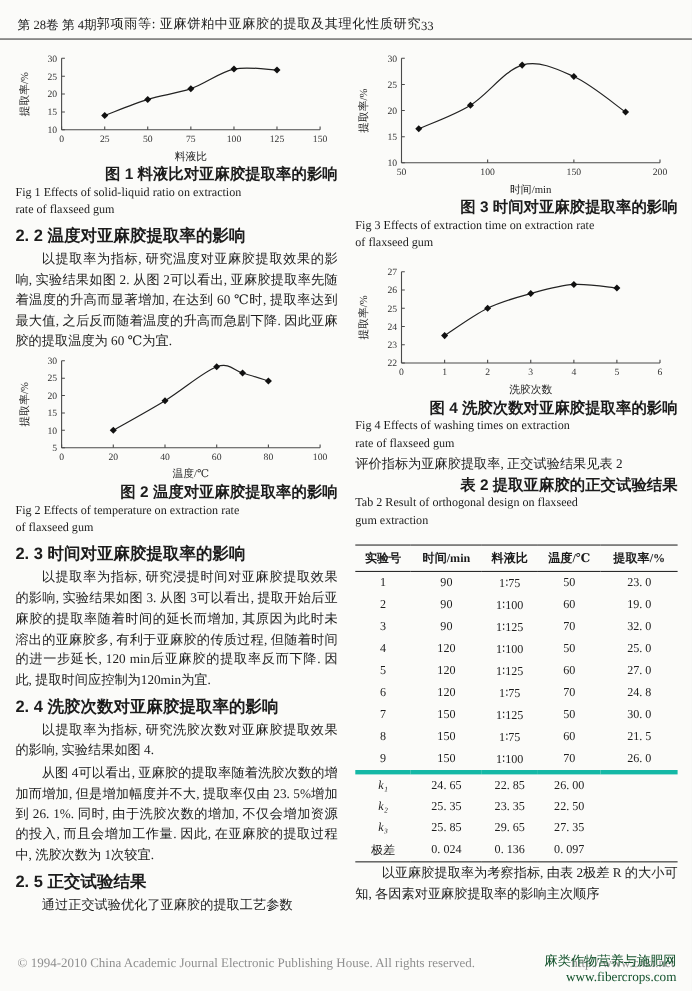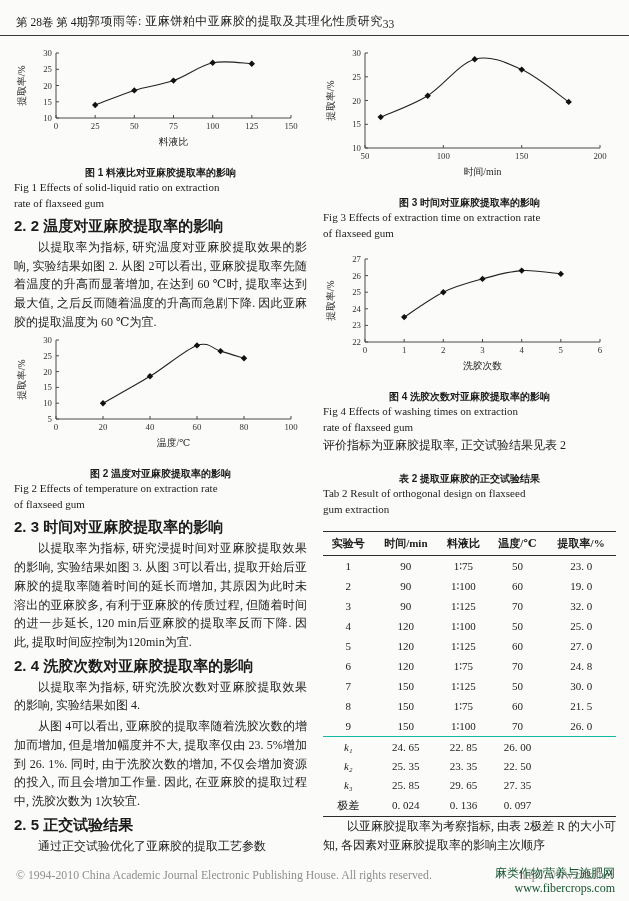--- a/index.html
+++ b/index.html
@@ -12,37 +12,37 @@
     display:flex;justify-content:flex-start;align-items:flex-end;
     padding:13px 16px 5px;border-bottom:1.5px solid #3a3a3a;
     font-size:11.5px;
   }
   .header .mid{font-size:12px;letter-spacing:.5px;}
   .cols{display:flex;gap:16px;padding:8px 14px 0;}
   .col{width:293px;flex:0 0 293px;}
   h3.sec{font-size:15px;font-weight:bold;margin:5px 0 2px;font-family:"Liberation Sans","DejaVu Sans",sans-serif;}
   p.body{font-size:12px;line-height:1.56;margin:0 0 2px;text-align:justify;}
   p.indent{text-indent:2em;}
-  .cap-cn{text-align:center;font-size:10px;font-weight:bold;margin:18px 0 0;font-family:"Liberation Sans","DejaVu Sans",sans-serif;}
+  .cap-cn{text-align:right;font-size:14px;font-weight:bold;margin:2px 0 0;font-family:"Liberation Sans","DejaVu Sans",sans-serif;}
   .cap-en{text-align:left;font-size:11px;margin:0;line-height:1.45;}
   .figwrap{text-align:center;margin:2px 0 0;}
   svg.chart{display:block;margin:0 auto;}
   .ax{stroke:#4a4a4a;stroke-width:1;fill:none;}
   .tick{font-size:8.8px;fill:#333;font-family:"Liberation Serif","DejaVu Serif",serif;}
   .alabel{font-size:9.8px;fill:#222;}
   .curve{stroke:#222;stroke-width:1.1;fill:none;}
   .mark{fill:#111;stroke:none;}
   table.ortho{
     width:100%;border-collapse:collapse;margin-top:13px;
     border-top:1.5px solid #2b2b2b;border-bottom:1.5px solid #2b2b2b;
     font-size:11px;
   }
   table.ortho th{border-bottom:1px solid #2b2b2b;font-weight:bold;padding:4px 2px;text-align:center;white-space:nowrap;}
   table.ortho td{padding:3.5px 2px;text-align:center;white-space:nowrap;}
-  table.ortho tr.stats-start td{border-top:1px solid #14b8a6;}
+  table.ortho tr.stats-start td{border-top:4px solid #14b8a6;}
   td.kcell{font-style:italic;}
   .pre-table{margin-top:4px;}
   .footer-copy{
     position:absolute;left:16px;right:16px;bottom:18px;
     font-size:11.8px;color:#8f8f8f;display:flex;justify-content:space-between;
     pointer-events:none;white-space:nowrap;gap:36px;
   }
   .wm{
     position:absolute;right:14px;bottom:4px;text-align:right;
     font-size:12px;color:#14532d;line-height:1.3;pointer-events:none;

